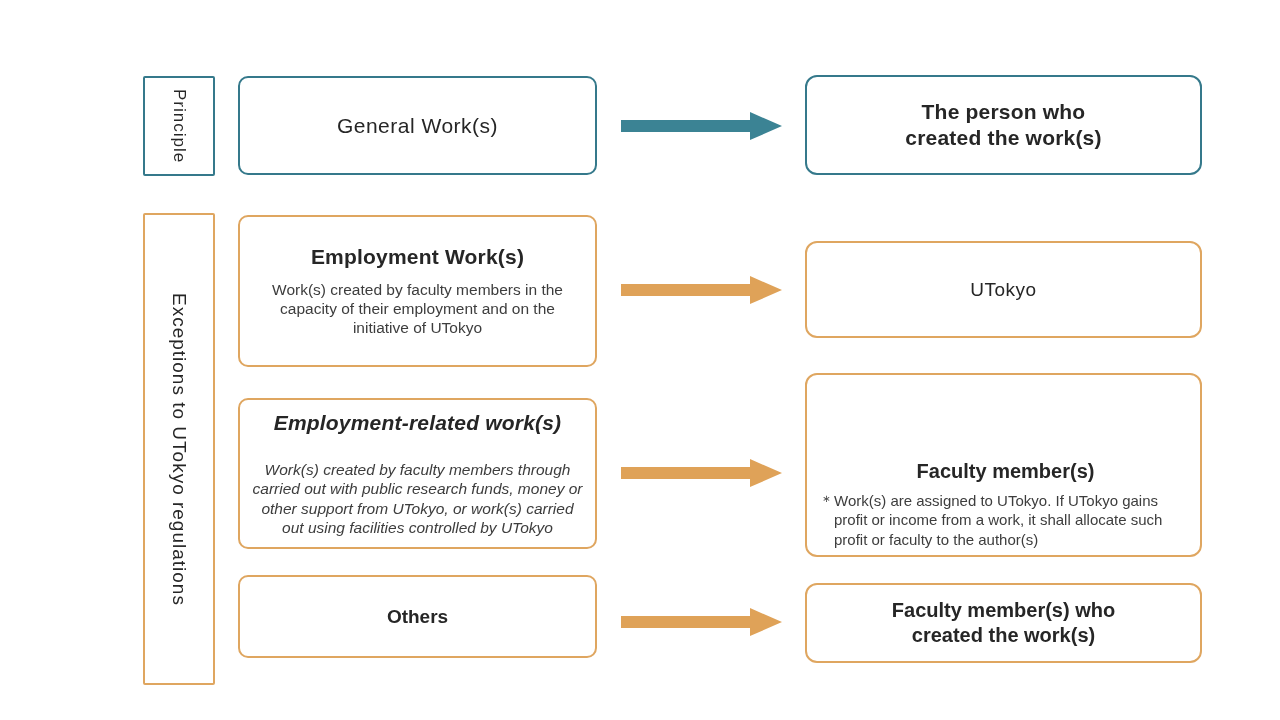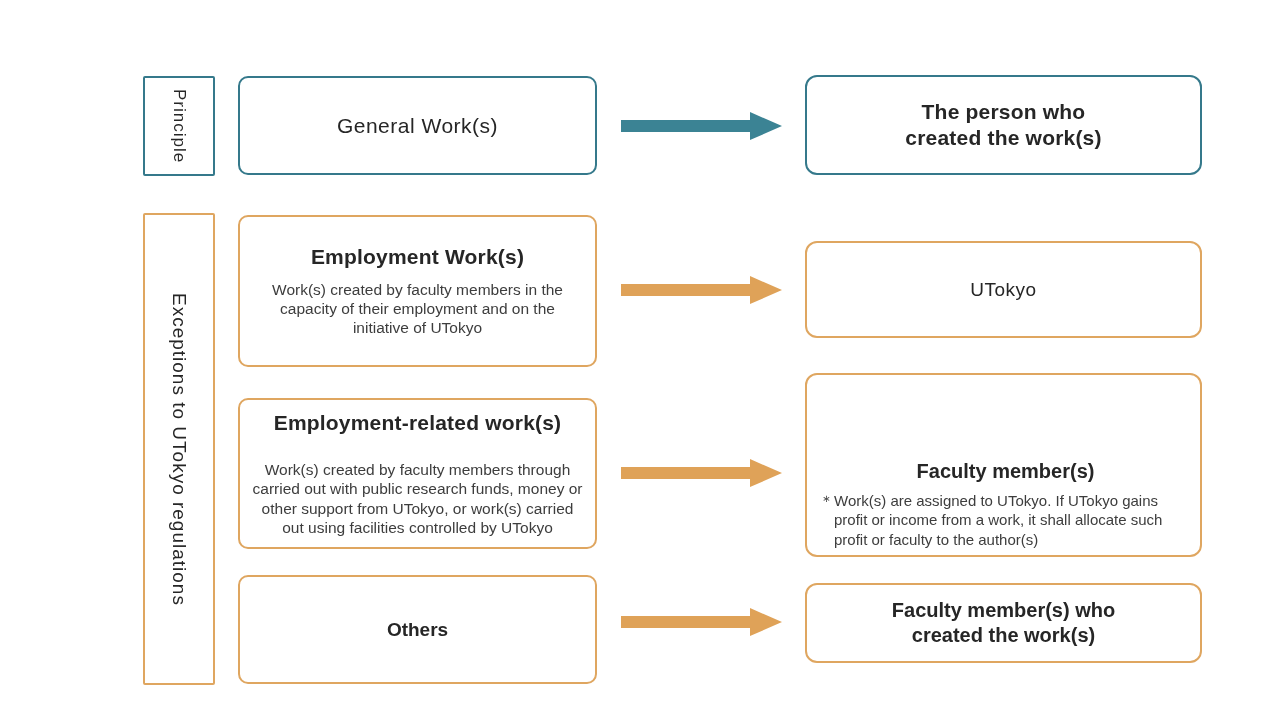--- a/index.html
+++ b/index.html
@@ -140,39 +140,39 @@
   <div class="arrow arrow-orange" style="left:621px; top:275px;">
     <svg viewBox="0 0 161 30" preserveAspectRatio="none" aria-hidden="true">
       <path d="M0,9 H129 V1 L161,15 L129,29 V21 H0 Z" fill="currentColor"></path>
     </svg>
   </div>
 
   <div class="box orange-border rounded-right" style="left:805px; top:241px; width:397px; height:97px;">
     <div class="utokyo-title">UTokyo</div>
   </div>
 
-  <div class="box orange-border rounded-mid" style="left:238px; top:398px; width:359px; height:151px; padding:8px 12px;">
+  <div class="box orange-border rounded-mid" style="left:238px; top:398px; width:359px; height:151px; padding:8px 12px;font-style:italic;">
     <div class="title-lg">Employment-related work(s)</div>
     <div class="body-text" style="margin-top:24px;">Work(s) created by faculty members through carried out with public research funds, money or other support from UTokyo, or work(s) carried out using facilities controlled by UTokyo</div>
   </div>
 
   <div class="arrow arrow-orange" style="left:621px; top:458px;">
     <svg viewBox="0 0 161 30" preserveAspectRatio="none" aria-hidden="true">
       <path d="M0,9 H129 V1 L161,15 L129,29 V21 H0 Z" fill="currentColor"></path>
     </svg>
   </div>
 
   <div class="box orange-border rounded-right notes-box" style="left:805px; top:373px; width:397px; height:184px;justify-content:flex-end;">
     <div class="title-md">Faculty member(s)</div>
     <div class="notes-list">
       <div class="note">＊Work(s) are assigned to UTokyo. If UTokyo gains profit or income from a work, it shall allocate such profit or faculty to the author(s)</div>
     </div>
   </div>
 
-  <div class="box orange-border rounded-mid" style="left:238px; top:575px; width:359px; height:109px;">
+  <div class="box orange-border rounded-mid" style="left:238px; top:575px; width:359px; height:83px;">
     <div class="others-title">Others</div>
   </div>
 
   <div class="arrow arrow-orange" style="left:621px; top:607px;">
     <svg viewBox="0 0 161 30" preserveAspectRatio="none" aria-hidden="true">
       <path d="M0,9 H129 V1 L161,15 L129,29 V21 H0 Z" fill="currentColor"></path>
     </svg>
   </div>
 
   <div class="box orange-border rounded-right" style="left:805px; top:583px; width:397px; height:80px;">

